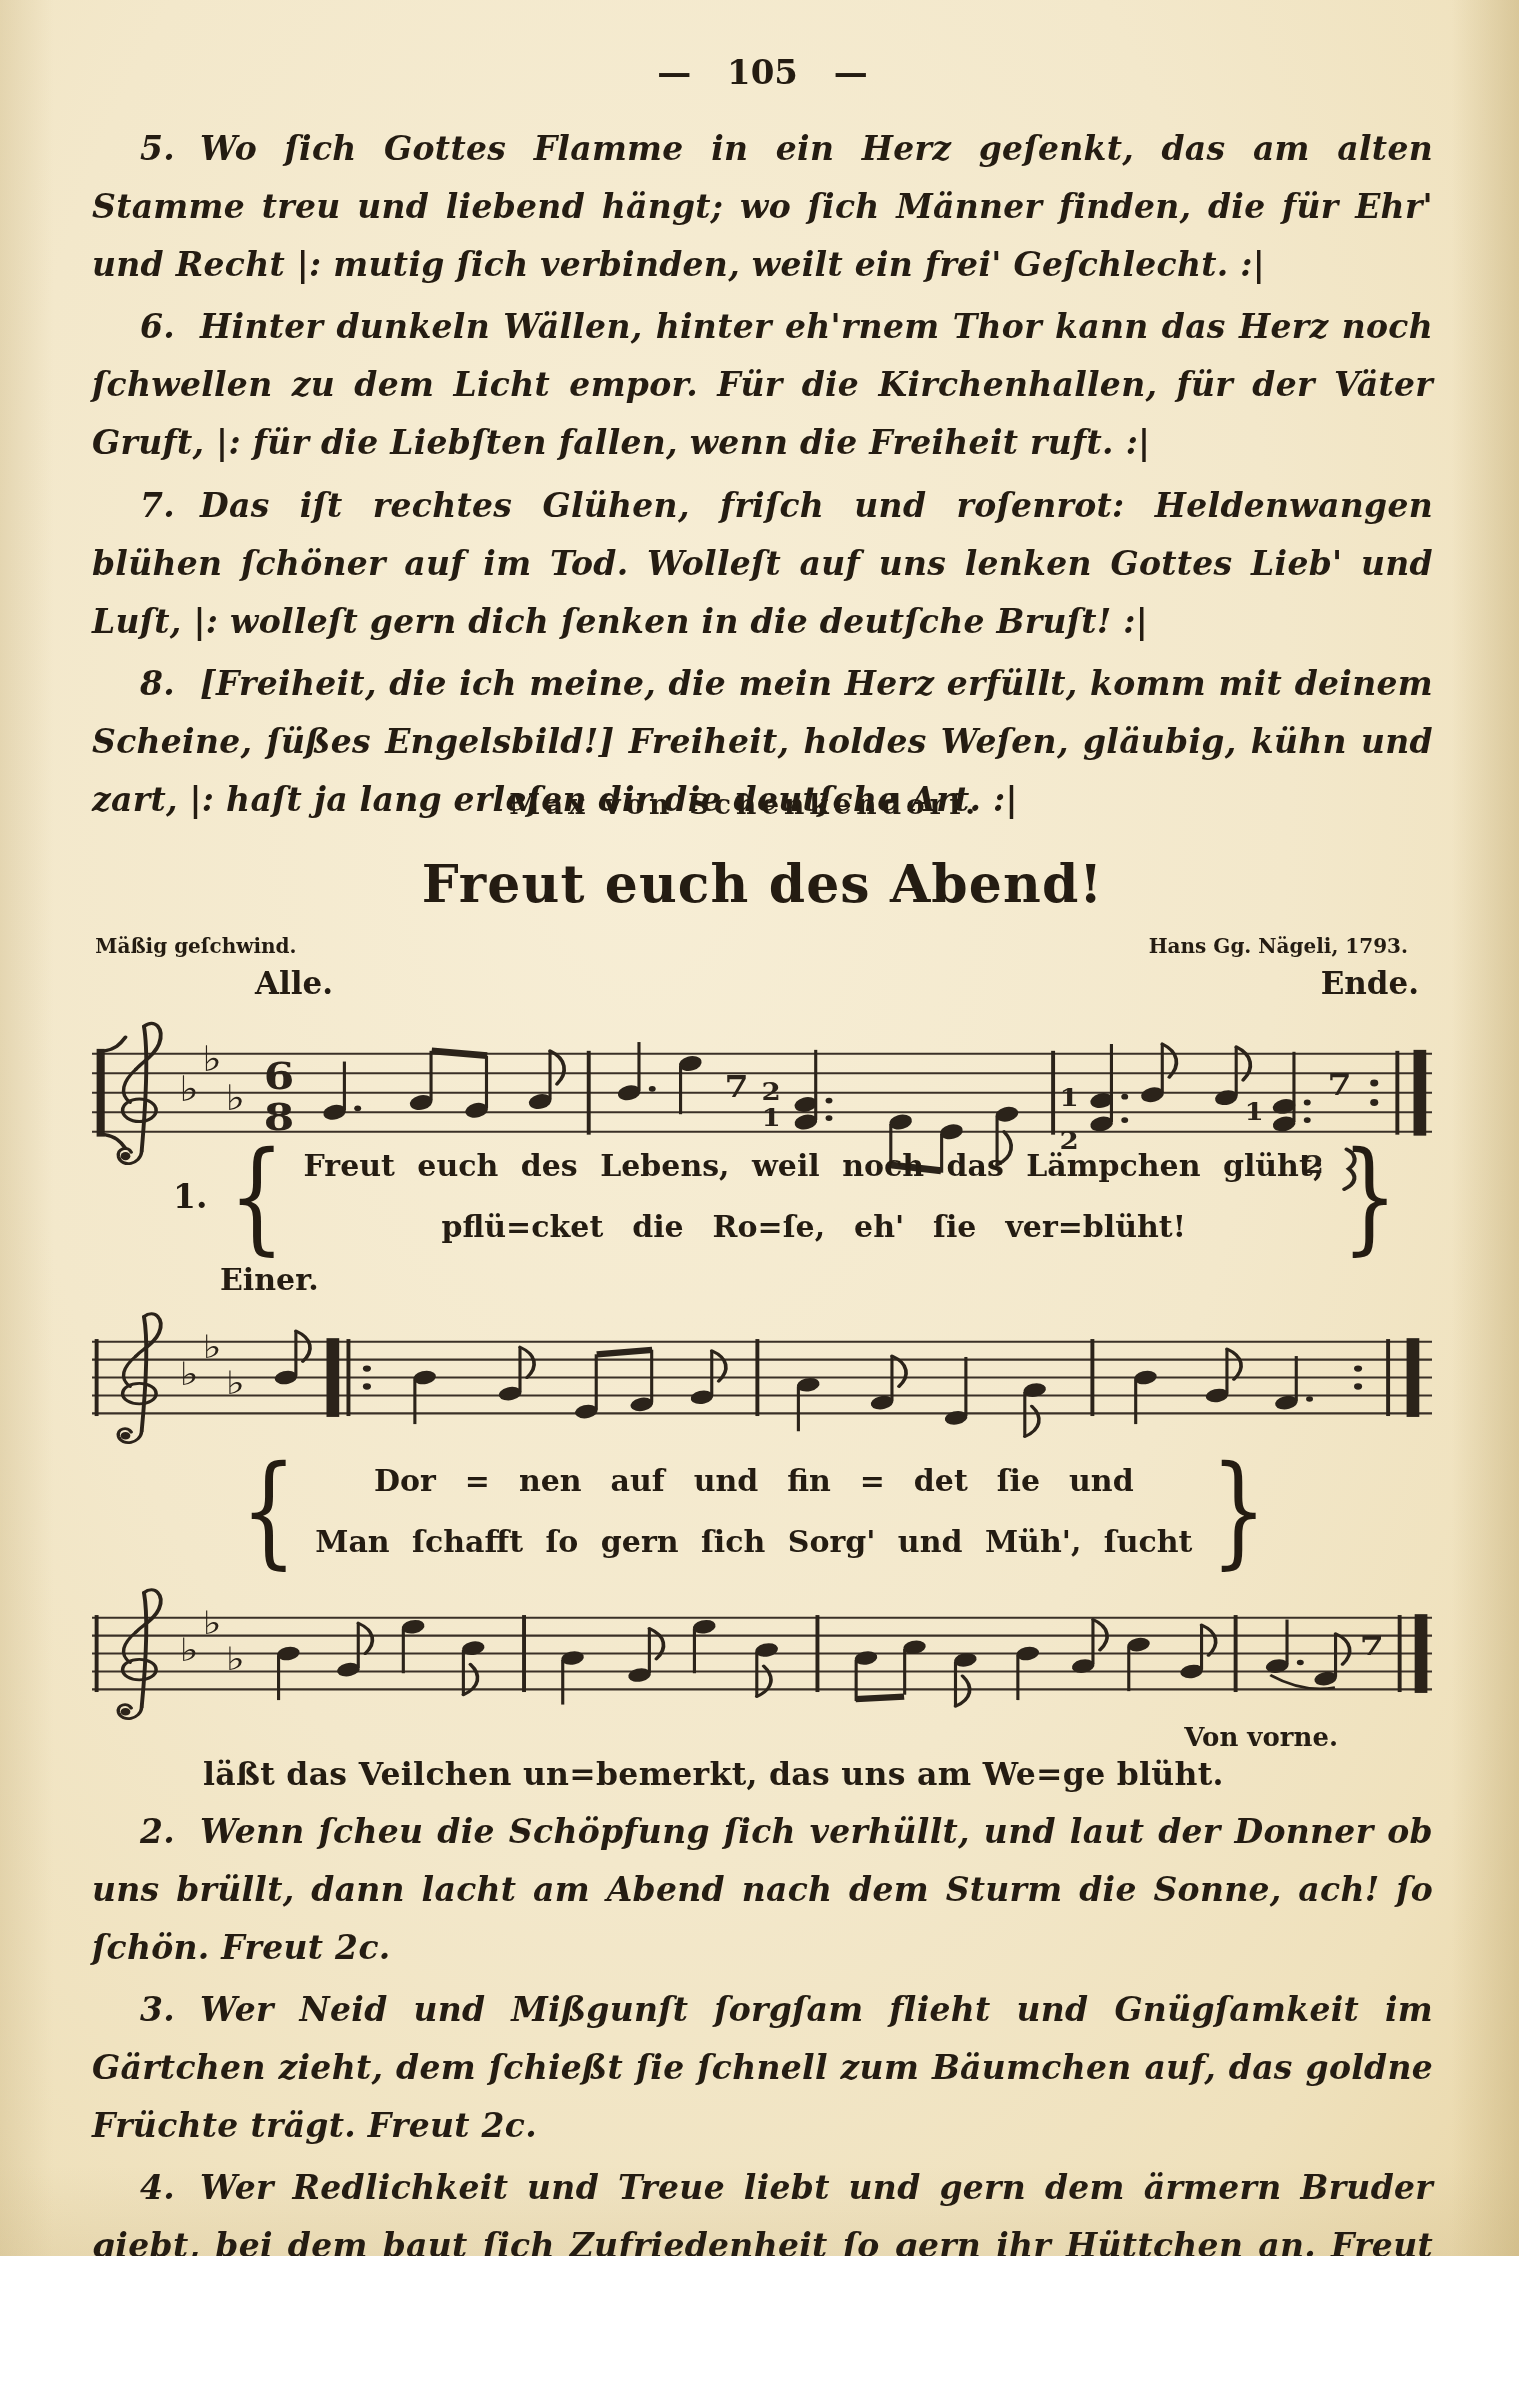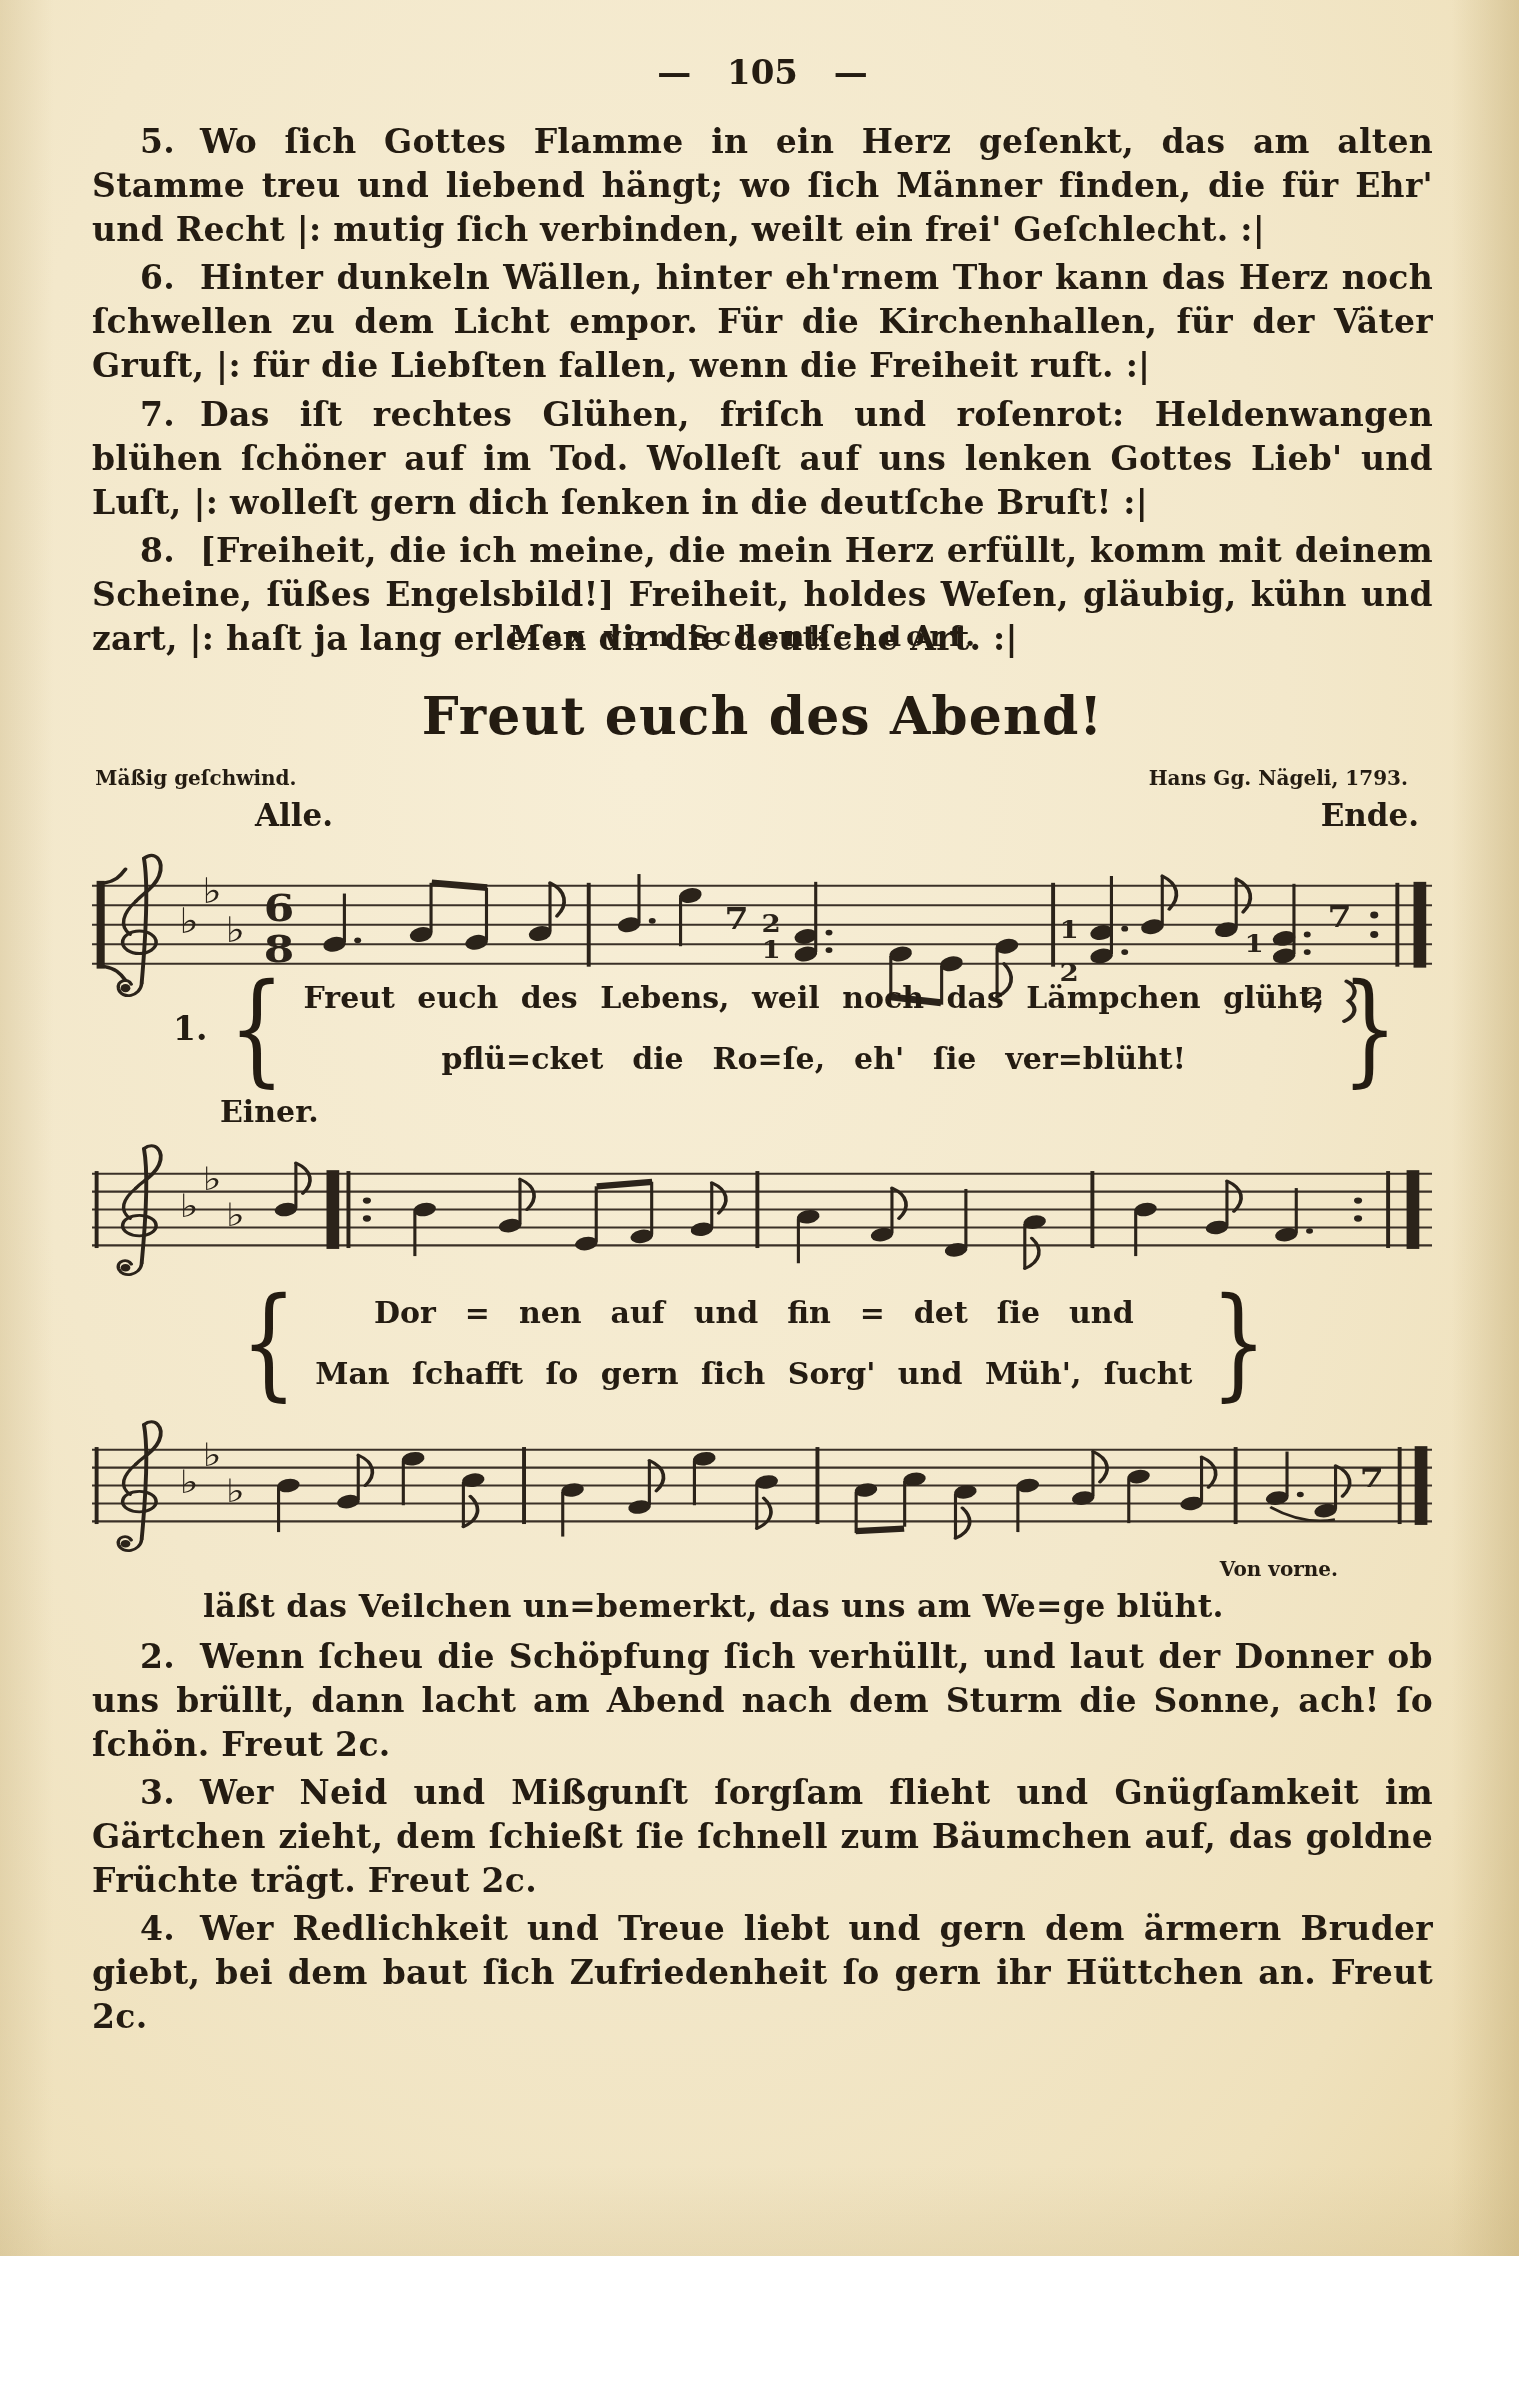--- a/index.html
+++ b/index.html
@@ -6,41 +6,41 @@
   body{width:1520px;height:2401px;font-family:"DejaVu Serif",serif;}
   .page{
     position:relative;width:1520px;height:2256px;box-sizing:border-box;
     padding:52px 87px 0 92px;overflow:hidden;color:#241c12;
     background:
       linear-gradient(90deg, rgba(206,186,138,.40) 0%, rgba(0,0,0,0) 3.5%, rgba(0,0,0,0) 95.5%, rgba(198,176,122,.55) 100%),
       linear-gradient(0deg, rgba(206,186,138,.25) 0%, rgba(0,0,0,0) 4%),
       radial-gradient(ellipse at 42% 34%, #f7eed6 0%, #f3e8cb 52%, #efe1bc 82%, #e9d7a9 100%);
   }
   .pageno{text-align:center;font-size:34px;font-weight:bold;word-spacing:24px;margin-bottom:28px;}
-  p.verse{margin:0 0 4.3px 0;font-size:33px;line-height:44px;text-align:justify;text-indent:48px;font-weight:bold;letter-spacing:0.3px;}
+  p.verse{margin:0 0 4.3px 0;font-size:33px;line-height:58px;text-align:justify;text-indent:48px;font-weight:bold;letter-spacing:0.3px;font-style:italic;}
   p.verse .vnum{margin-right:25px;}
   .attribution{text-align:center;margin-top:-56px;padding-right:36px;font-size:28px;font-weight:bold;letter-spacing:4.9px;line-height:56px;}
   h1.title{text-align:center;font-size:52px;font-weight:bold;margin:20.6px 0 0 0;letter-spacing:1.1px;line-height:60px;}
   .tempo-row{display:flex;justify-content:space-between;font-size:20px;font-weight:bold;margin-top:15px;padding:0 25px 0 3.3px;line-height:34px;}
   .label-row{display:flex;justify-content:space-between;font-size:31px;font-weight:bold;margin-top:3.3px;padding:0 14px 0 163px;line-height:34px;gap:28px;}
   svg.staff{display:block;width:1340px;}
   svg.s1{height:195px;margin-top:5.4px;}
   svg.s2{height:179px;margin-top:1.1px;}
   svg.s3{height:179px;margin-top:1.1px;}
   .lyrblock{display:flex;align-items:center;margin-left:81px;gap:7.6px;}
   .lyr1{margin-top:-65px;}
   .lyr2{margin-top:-26px;margin-left:138px;}
   .lnum{font-size:33px;font-weight:bold;margin-right:3.3px;}
   .lbrace{font-size:122px;font-weight:normal;line-height:.9;transform:scaleX(.72);display:inline-block;}
   .llines{display:flex;flex-direction:column;align-items:center;}
   .ll{font-size:30px;font-weight:bold;line-height:61px;white-space:nowrap;}
   .ll.sp1{word-spacing:12px;text-align:center;}
   .ll.sp2{word-spacing:18.5px;}
   .einer{margin:5.4px 0 0 128px;font-size:30px;font-weight:bold;line-height:33px;}
-  .vonvorne{text-align:right;padding-right:95px;margin-top:-31.5px;font-size:20px;font-weight:bold;line-height:33px;}
+  .vonvorne{text-align:right;padding-right:95px;margin-top:-31.5px;font-size:26px;font-weight:bold;line-height:33px;}
   .closing{margin:2.2px 0 0 111px;font-size:31.5px;font-weight:bold;line-height:35px;letter-spacing:0.3px;}
   .bottom{margin-top:12px;}
 </style>
 </head>
 <body>
 
 <div class="page">
 
   <div class="pageno">—  105  —</div>
 

